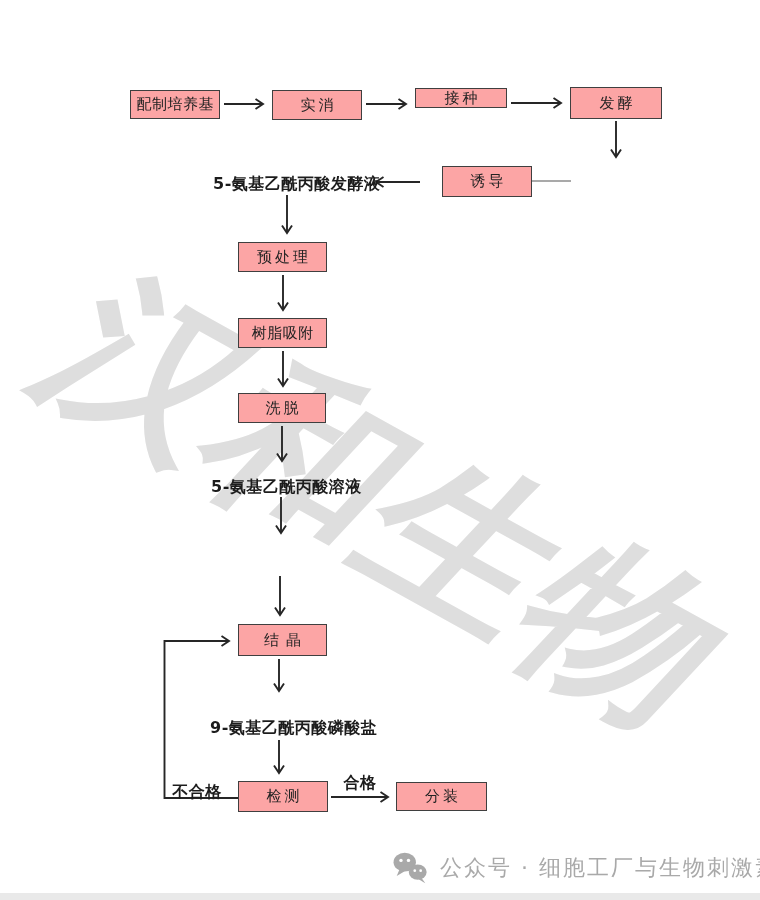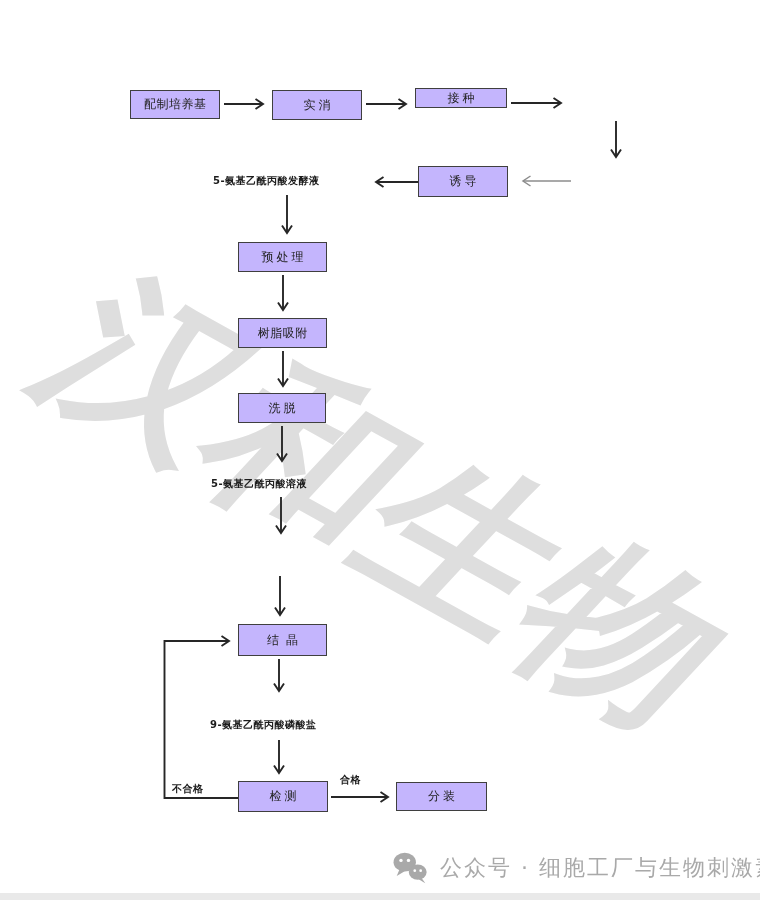--- a/index.html
+++ b/index.html
@@ -30,41 +30,42 @@
   }
   
   .arrow-layer{
     position:absolute; left:0; top:0; z-index:2;
   }
   
   .node{
     position:absolute;
     box-sizing:border-box;
     border:1.6px solid #3f3f3f;
-    background:#c4b5fd;
+    background:#fca5a5;
     display:flex;
     align-items:center;
     justify-content:center;
     font-family:"DejaVu Serif", serif;
-    font-size:12px;
+    font-size:15px;
     color:#232323;
     letter-spacing:3px;
     text-indent:3px;
     z-index:3;
     white-space:nowrap;
   }
   .node.tight{letter-spacing:0.5px;text-indent:0.5px;}
   .node.wide{letter-spacing:7px;text-indent:7px;}
   
   .slabel{
     position:absolute;
     font-family:"DejaVu Sans", sans-serif;
-    font-size:10px;
+    font-size:16px;
     font-weight:600;
     color:#1c1c1c;
+    text-align:center;
     white-space:nowrap;
     z-index:3;
     letter-spacing:0.5px;
   }
   
   .footer{
     position:absolute;
     left:392px; top:851px;
     display:flex;
     align-items:center;
@@ -121,23 +122,24 @@
     </g>
     <line x1="571" y1="181" x2="523" y2="181" stroke="#8c8c8c" stroke-width="1.3" marker-end="url(#ah-thin)"></line>
   </svg>
 
   <div class="node tight" style="left:130px;top:90px;width:90px;height:29px">配制培养基</div>
 
   <div class="node" style="left:272px;top:90px;width:90px;height:30px">实消</div>
 
   <div class="node" style="left:415px;top:88px;width:92px;height:20px">接种</div>
 
+  <div class="node" style="left:570px;top:87px;width:92px;height:32px">发酵</div>
 
 
-  <div class="node" style="left:418px;top:166px;width:90px;height:31px">诱导</div>
+  <div class="node" style="left:442px;top:166px;width:90px;height:31px">诱导</div>
 
   <div class="node" style="left:238px;top:242px;width:89px;height:30px">预处理</div>
 
   <div class="node tight" style="left:238px;top:318px;width:89px;height:30px">树脂吸附</div>
 
   <div class="node" style="left:238px;top:393px;width:88px;height:30px">洗脱</div>
 
 
   <div class="node" style="left:238px;top:781px;width:90px;height:31px">检测</div>
 

